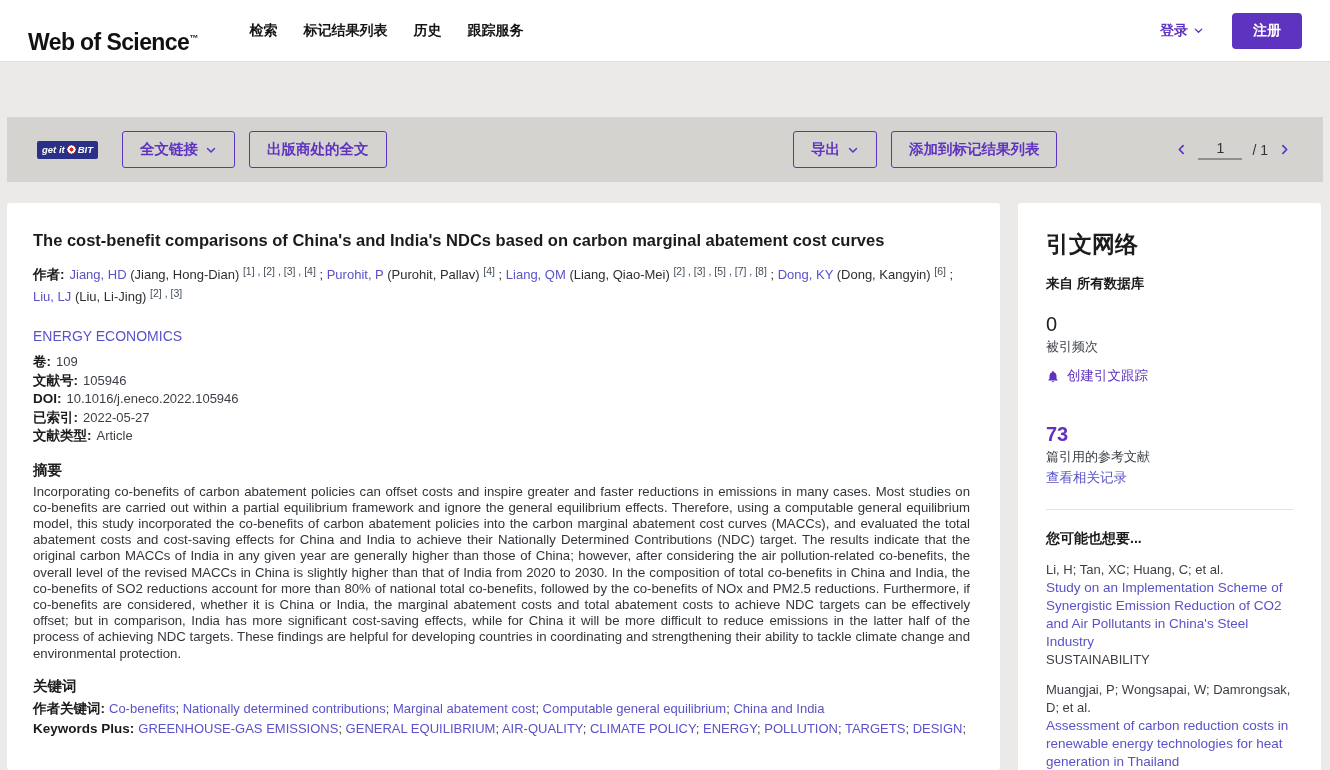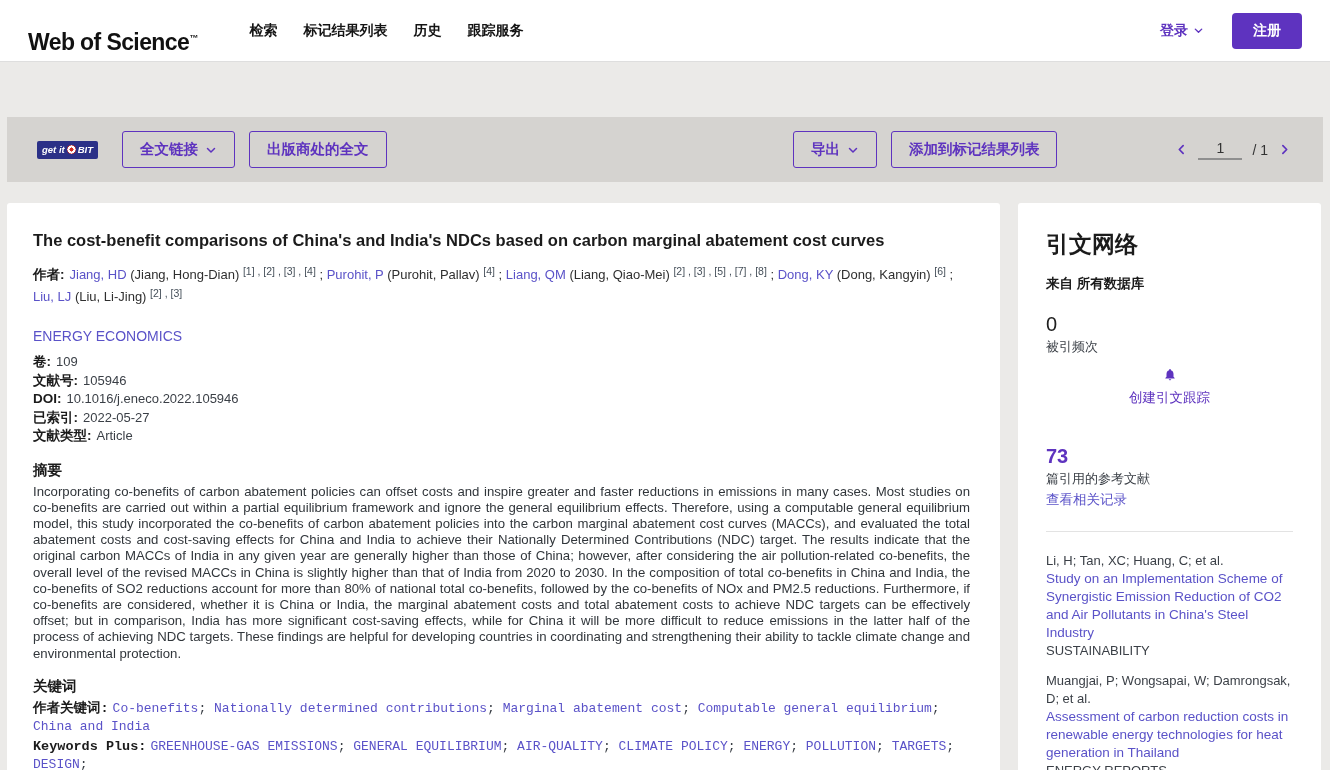--- a/index.html
+++ b/index.html
@@ -45,30 +45,30 @@
   .au-full { color:#2F2F2F; }
   .au-sup { font-size:10.5px; color:#46505A; position:relative; top:-4px; letter-spacing:0; }
   .au-sep { color:#2F2F2F; }
   .researcher-line { font-size:13px; margin-top:9px; color:#2F2F2F; }
   .journal { display:inline-block; margin-top:20px; font-size:14px; color:#5A52C8; cursor:pointer; }
   .meta { margin-top:8px; }
   .meta-row { font-size:13px; line-height:18.5px; color:#3A3F46; }
   .meta-row .lbl { font-weight:700; font-size:13.5px; color:#1B1B1B; margin-right:5px; }
   .sec-head { font-size:14.5px; font-weight:700; color:#1B1B1B; margin-top:15px; margin-bottom:4px; }
   .abstract { font-size:13.2px; line-height:16.2px; color:#31363B; text-align:justify; }
-  .kw-line { font-size:13px; line-height:18px; color:#3A3F46; margin-top:2px;font-family:Liberation Mono, monospace; }
+  .kw-line { font-size:13px; line-height:18px; color:#3A3F46; margin-top:2px; }
   .kw-line .lbl { font-weight:700; font-size:13.5px; color:#1B1B1B; margin-right:4px; }
   .kw-sep { color:#3A3F46; }
 
   
   .cn-title { font-size:23px; font-weight:700; color:#1B1B1B; margin-bottom:15px; }
   .cn-from { font-size:13.5px; font-weight:700; color:#1B1B1B; margin-bottom:20px; }
   .cn-count { font-size:20px; color:#202020; }
   .cn-sub { font-size:13px; color:#3A3F46; margin-top:2px; }
-  .alert-link { display:flex; align-items:center; gap:7px; color:#5E33BF; font-size:13.5px; margin-top:11px; cursor:pointer;flex-direction:column; }
+  .alert-link { display:flex; align-items:center; gap:7px; color:#5E33BF; font-size:13.5px; margin-top:11px; cursor:pointer; }
   .refs-count { font-size:20px; font-weight:700; color:#5E33BF; margin-top:38px; cursor:pointer; }
   .refs-sub { font-size:13px; color:#3A3F46; margin-top:2px; }
   .related-link { font-size:13.5px; color:#5A52C8; margin-top:3px; cursor:pointer; }
   .divider { border-top:1px solid #E3E3E3; margin:22px 0 20px 0; }
   .sugg-title { font-size:14px; font-weight:700; color:#1B1B1B; margin-bottom:13px; }
   .sugg-item { margin-bottom:14px; }
   .sugg-authors { font-size:13px; line-height:18px; color:#3A3F46; }
   .sugg-link { font-size:13.5px; line-height:18px; color:#5A52C8; cursor:pointer; }
   .sugg-journal { font-size:13px; color:#3A3F46; margin-top:1px; }
 
@@ -184,20 +184,21 @@
           </svg>
         <span>创建引文跟踪</span>
       </div>
 
       <div class="refs-count">73</div>
       <div class="refs-sub">篇引用的参考文献</div>
       <div class="related-link">查看相关记录</div>
 
       <div class="divider"></div>
 
+      <div class="sugg-title">您可能也想要...</div>
       <div id="suggestions">
           <div class="sugg-item">
             <div class="sugg-authors">Li, H; Tan, XC; Huang, C; et al.</div>
             <div class="sugg-link">Study on an Implementation Scheme of Synergistic Emission Reduction of CO2 and Air Pollutants in China's Steel Industry</div>
             <div class="sugg-journal">SUSTAINABILITY</div>
           </div>
           <div class="sugg-item">
             <div class="sugg-authors">Muangjai, P; Wongsapai, W; Damrongsak, D; et al.</div>
             <div class="sugg-link">Assessment of carbon reduction costs in renewable energy technologies for heat generation in Thailand</div>
             <div class="sugg-journal">ENERGY REPORTS</div>

